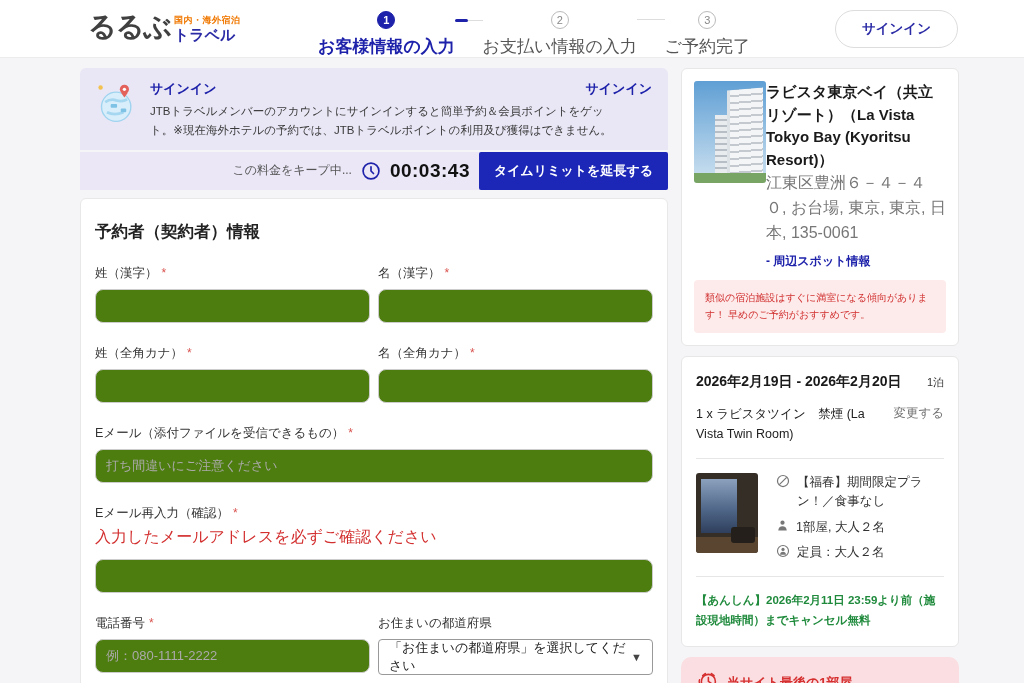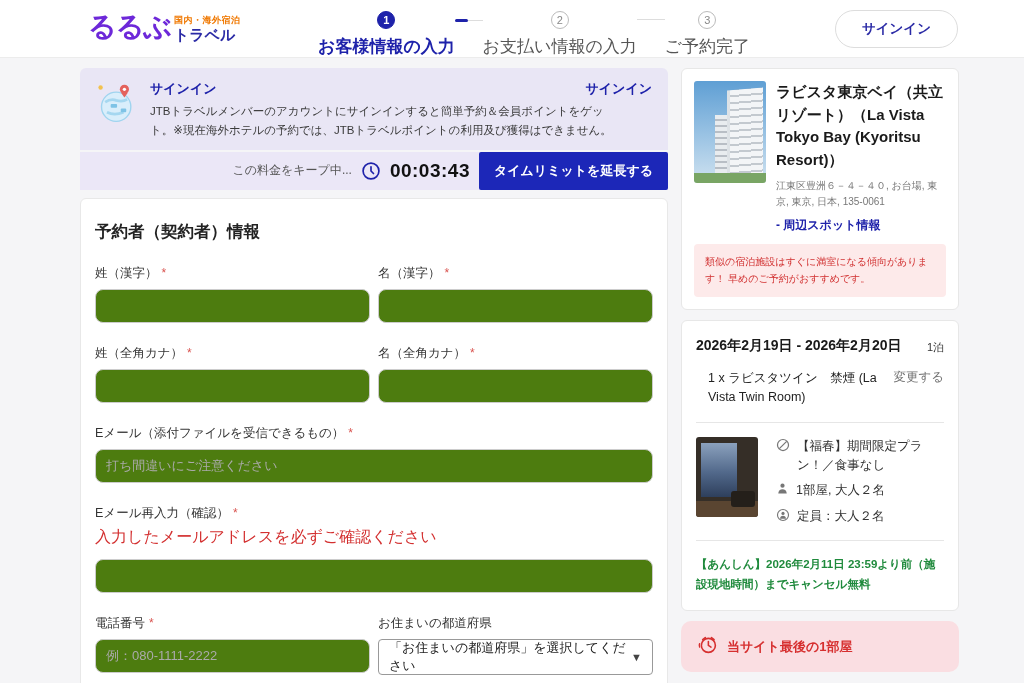--- a/index.html
+++ b/index.html
@@ -4,21 +4,21 @@
 <style>
   * { margin:0; padding:0; box-sizing:border-box; }
   html,body { width:1024px; height:683px; overflow:hidden;
     font-family:"Liberation Sans","DejaVu Sans",sans-serif;
     background:#f5f5f7; color:#222; }
 
   
   .header { height:58px; background:#fff; border-bottom:1px solid #ececec;
     display:flex; align-items:center; position:relative; padding:0 66px 0 88px; }
   .logo { display:flex; align-items:flex-start; cursor:pointer; }
-  .logo-main { font-size:28px; font-weight:900; color:#6d28d9; letter-spacing:-1px; line-height:1; }
+  .logo-main { font-size:28px; font-weight:900; color:#404040; letter-spacing:-1px; line-height:1; }
   .logo-right { display:flex; flex-direction:column; margin-left:3px; margin-top:1px; }
   .logo-badge { font-size:9px; font-weight:bold; color:#f07800; letter-spacing:0.5px; }
   .logo-sub { font-size:15px; font-weight:700; color:#2b2ba6; line-height:1.1; }
 
   .stepper { position:absolute; left:318px; top:11px; width:432px;
     display:flex; align-items:flex-start; }
   .step { display:flex; flex-direction:column; align-items:center; gap:6px; }
   .step-circle { width:18px; height:18px; border-radius:50%; font-size:11px;
     display:flex; align-items:center; justify-content:center;
     background:#fff; border:1px solid #bbb; color:#888; }
@@ -72,42 +72,42 @@
   .tinput::placeholder { color:#aaa; }
   .warn-red { font-size:16px; color:#d32f2f; margin:-2px 0 11px; }
   .select-box { width:100%; height:36px; border:1px solid #999; border-radius:4px;
     background:#fff; display:flex; align-items:center; justify-content:space-between;
     padding:0 10px; font-size:13px; color:#222; cursor:pointer; }
   .select-caret { color:#444; font-size:11px; }
 
   
   .card { background:#fff; border:1px solid #e7e7e7; border-radius:6px; }
   .hotel-card { padding:12px; }
-  .hotel-top { display:flex; gap:10px; }
+  .hotel-top { display:flex; gap:0; }
   .hotel-img { width:72px; height:102px; border-radius:3px; position:relative;
     overflow:hidden; flex:none;
     background:linear-gradient(180deg,#5f9fd4 0%,#9cc4e4 55%,#cfe2f0 100%); }
   .bld1 { position:absolute; right:3px; top:8px; width:36px; height:86px;
     background:repeating-linear-gradient(180deg,#f3f5f7 0 5px,#c3c9cf 5px 7px);
     transform:skewY(-5deg); border-left:3px solid #dde2e6; }
   .bld2 { position:absolute; right:39px; top:34px; width:12px; height:60px;
     background:repeating-linear-gradient(180deg,#e8ecef 0 4px,#b8bec5 4px 6px); }
   .grass { position:absolute; bottom:0; left:0; width:100%; height:10px; background:#79a564; }
   .hotel-info { flex:1; }
   .hotel-name { font-size:15px; font-weight:bold; color:#1a1a1a; line-height:1.5; }
-  .hotel-addr { font-size:10px; color:#777; line-height:1.55; margin-top:7px; }
+  .hotel-addr { font-size:16px; color:#777; line-height:1.55; }
   .spots-link { font-size:12px; font-weight:bold; color:#1e22aa; margin-top:8px; cursor:pointer; }
   .hotel-warning { margin-top:10px; background:#fdeaea; border-radius:4px;
     padding:10px 11px; font-size:10px; color:#d13030; line-height:1.65; }
 
   .booking-card { padding:16px 14px; }
-  .date-row { display:flex; justify-content:space-between; align-items:flex-end; }
+  .date-row { display:flex; justify-content:space-between; align-items:center; }
   .dates { font-size:14px; font-weight:bold; color:#1a1a1a; }
   .nights { font-size:11px; color:#333; }
-  .room-row { display:flex; gap:4px; margin-top:14px;margin-left:12px; }
+  .room-row { display:flex; gap:4px; margin-top:14px; }
   .room-name { font-size:12.5px; color:#222; line-height:1.55; }
   .change-link { font-size:12.5px; color:#737373; white-space:nowrap; cursor:pointer; }
   .divider { border-top:1px solid #e6e6e6; margin:14px 0; }
   .plan-row { display:flex; gap:18px; }
   .room-img { width:62px; height:80px; border-radius:3px; position:relative;
     overflow:hidden; flex:none; background:#352e27; }
   .room-window { position:absolute; left:5px; top:6px; width:36px; height:54px;
     background:linear-gradient(180deg,#8ba1bd 0%,#51688a 55%,#2e3f5c 100%); }
   .room-floor { position:absolute; bottom:0; left:0; width:100%; height:16px; background:#5a4531; }
   .room-sofa { position:absolute; bottom:10px; right:3px; width:24px; height:16px;

